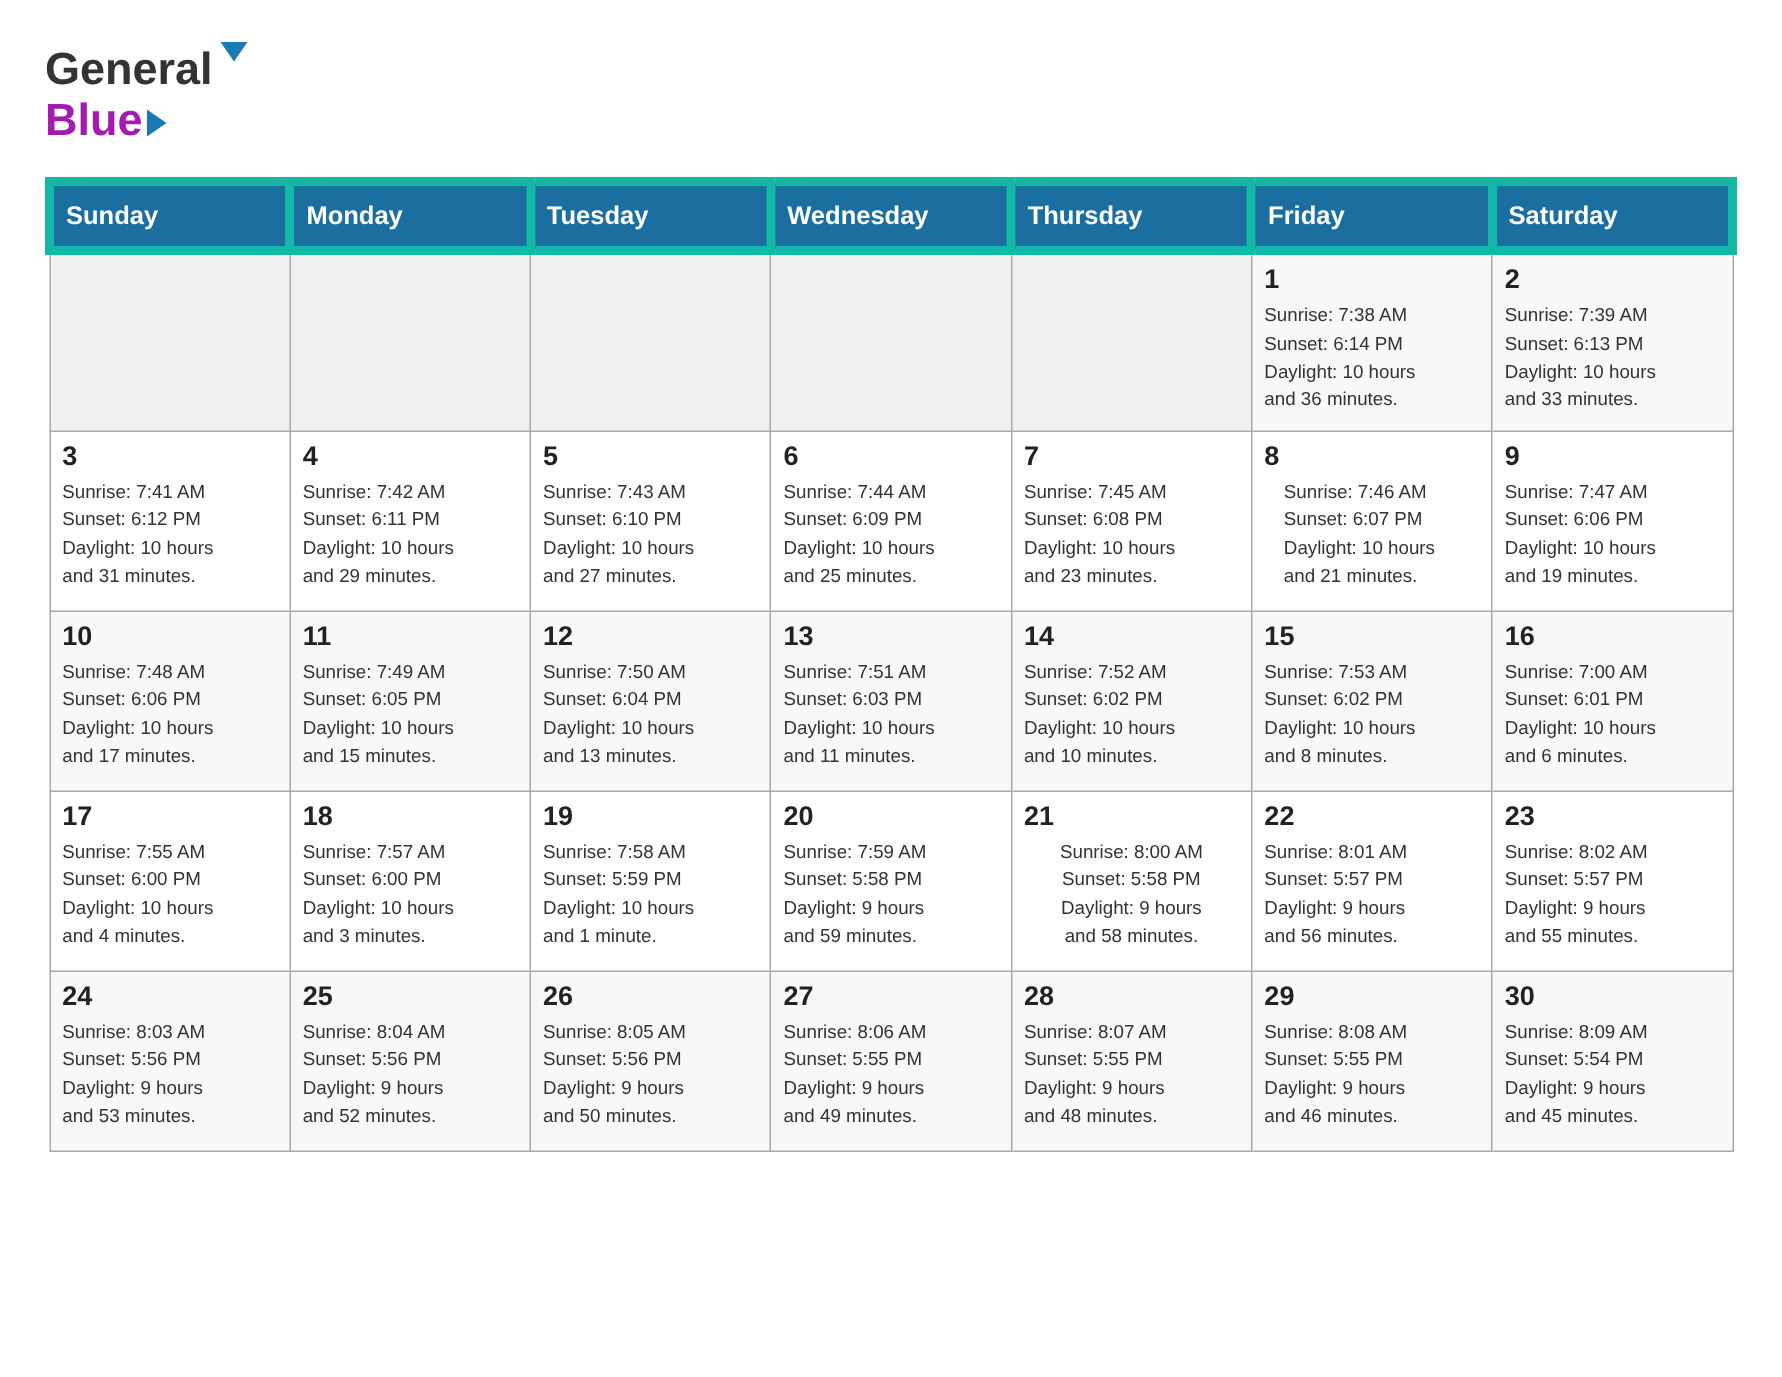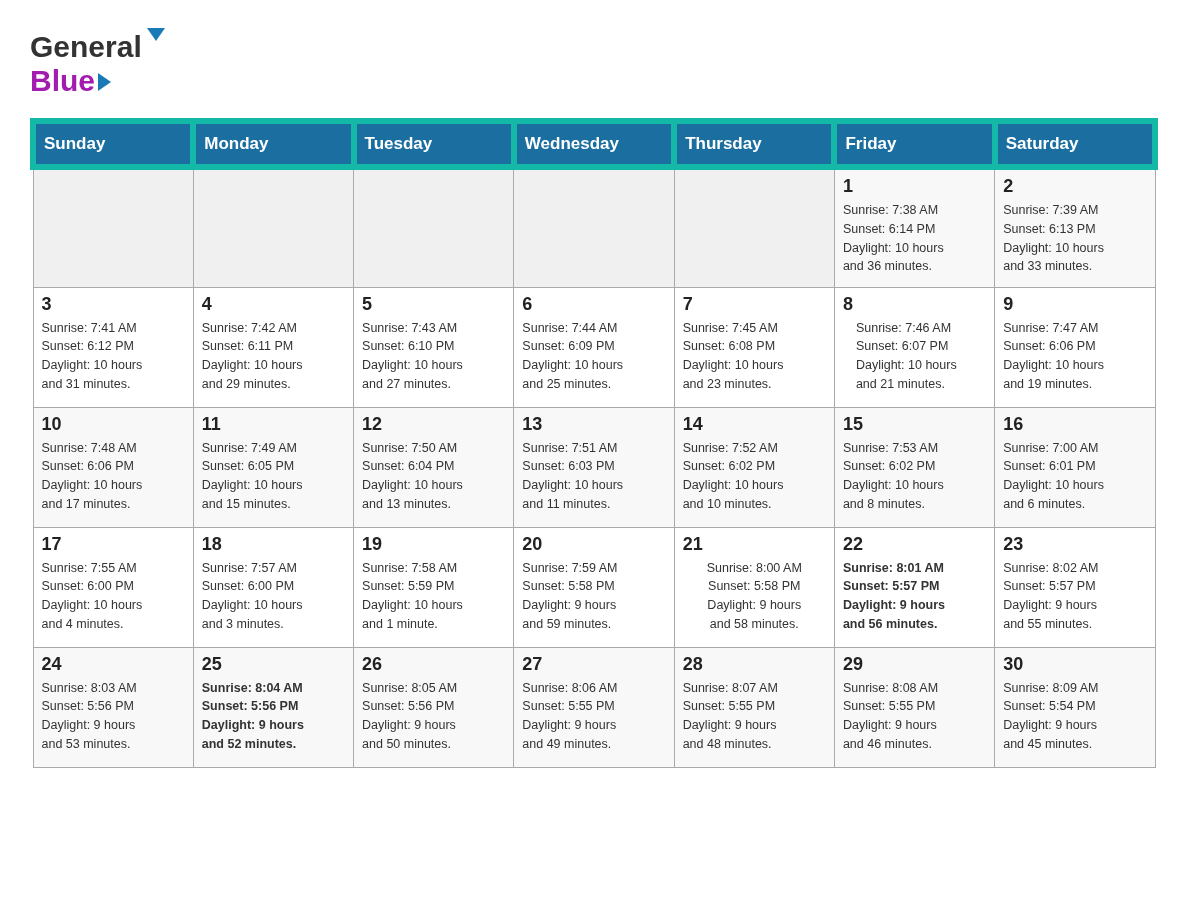--- a/index.html
+++ b/index.html
@@ -309,21 +309,21 @@
         </td>
         <td>
           <div class="day-number">21</div>
           <div class="day-info" style="white-space: pre-line; text-align: center;">Sunrise: 8:00 AM
 Sunset: 5:58 PM
 Daylight: 9 hours
 and 58 minutes.</div>
         </td>
         <td>
           <div class="day-number">22</div>
-          <div class="day-info" style="white-space: pre-line; font-weight: bold;">Sunrise: 8:01 AM
+          <div class="day-info" style="white-space: pre-line;">Sunrise: 8:01 AM
 Sunset: 5:57 PM
 Daylight: 9 hours
 and 56 minutes.</div>
         </td>
         <td>
           <div class="day-number">23</div>
           <div class="day-info" style="white-space: pre-line;">Sunrise: 8:02 AM
 Sunset: 5:57 PM
 Daylight: 9 hours
 and 55 minutes.</div>
@@ -332,21 +332,21 @@
       <tr>
         <td>
           <div class="day-number">24</div>
           <div class="day-info" style="white-space: pre-line;">Sunrise: 8:03 AM
 Sunset: 5:56 PM
 Daylight: 9 hours
 and 53 minutes.</div>
         </td>
         <td>
           <div class="day-number">25</div>
-          <div class="day-info" style="white-space: pre-line; font-weight: bold;">Sunrise: 8:04 AM
+          <div class="day-info" style="white-space: pre-line;">Sunrise: 8:04 AM
 Sunset: 5:56 PM
 Daylight: 9 hours
 and 52 minutes.</div>
         </td>
         <td>
           <div class="day-number">26</div>
           <div class="day-info" style="white-space: pre-line;">Sunrise: 8:05 AM
 Sunset: 5:56 PM
 Daylight: 9 hours
 and 50 minutes.</div>

